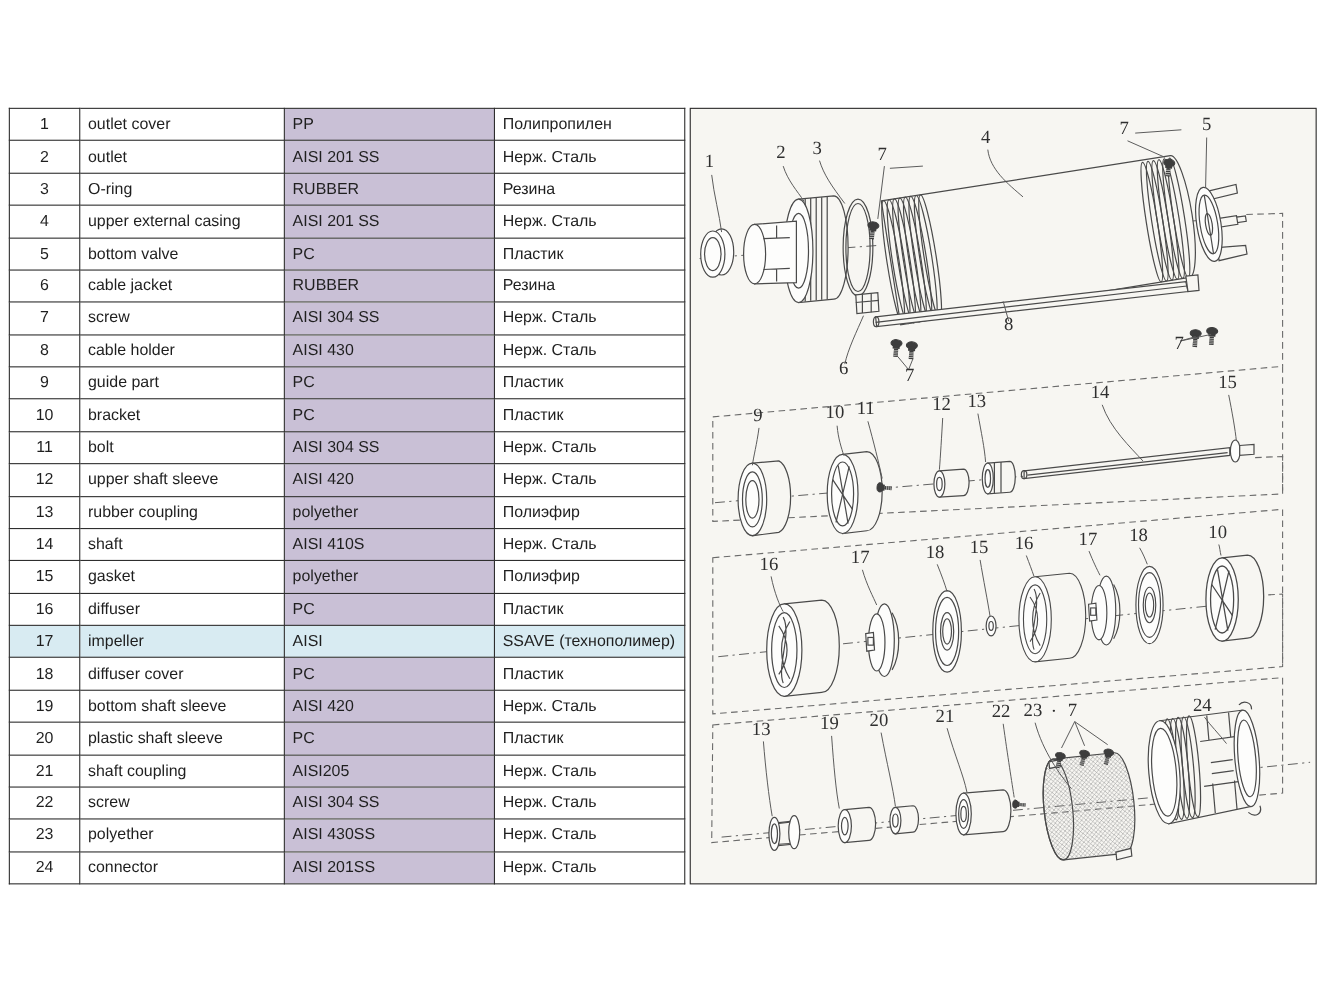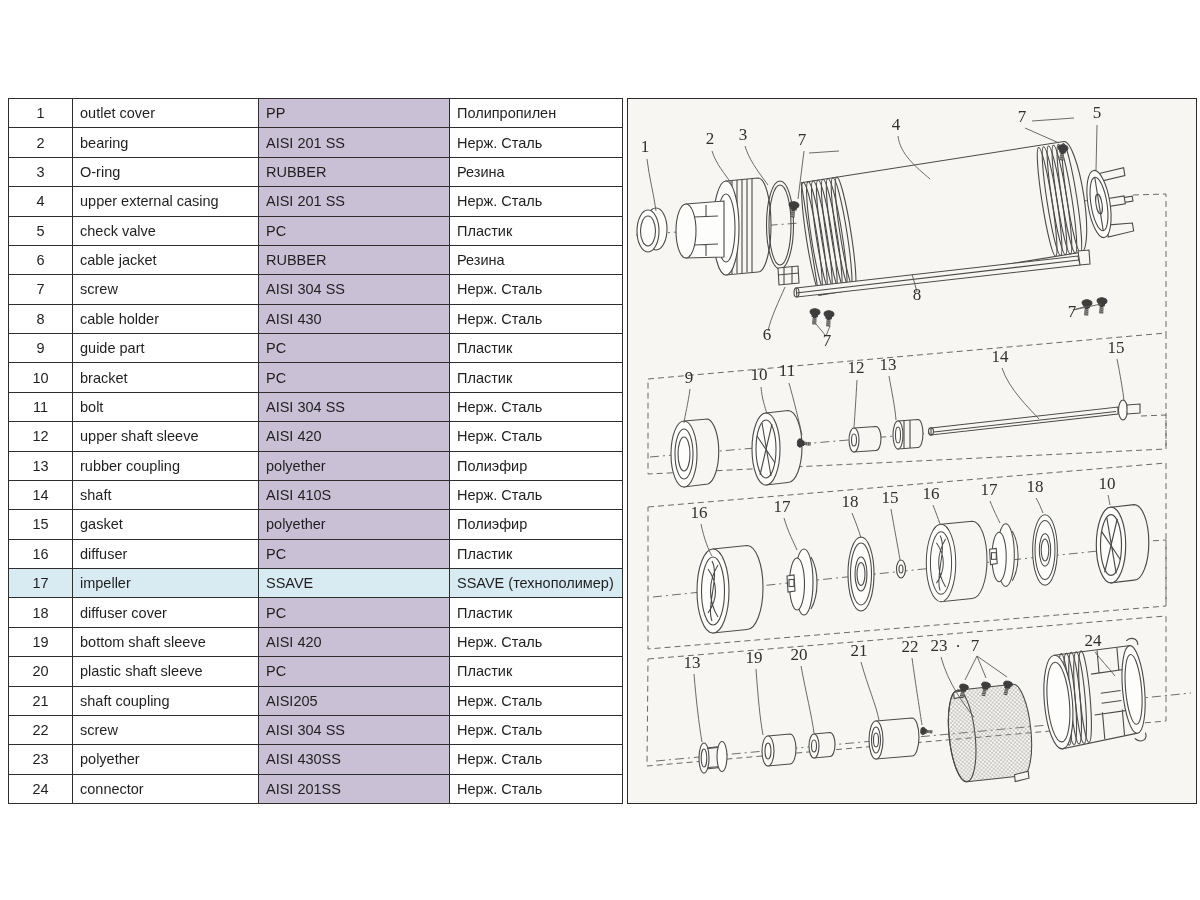--- a/index.html
+++ b/index.html
@@ -39,39 +39,39 @@
     </colgroup>
     <tbody>
         <tr>
           <td class="num">1</td>
           <td>outlet cover</td>
           <td class="mat">PP</td>
           <td>Полипропилен</td>
         </tr>
         <tr>
           <td class="num">2</td>
-          <td>bearing</td>
+          <td>outlet</td>
           <td class="mat">AISI 201 SS</td>
           <td>Нерж. Сталь</td>
         </tr>
         <tr>
           <td class="num">3</td>
           <td>O-ring</td>
           <td class="mat">RUBBER</td>
           <td>Резина</td>
         </tr>
         <tr>
           <td class="num">4</td>
           <td>upper external casing</td>
           <td class="mat">AISI 201 SS</td>
           <td>Нерж. Сталь</td>
         </tr>
         <tr>
           <td class="num">5</td>
-          <td>check valve</td>
+          <td>bottom valve</td>
           <td class="mat">PC</td>
           <td>Пластик</td>
         </tr>
         <tr>
           <td class="num">6</td>
           <td>cable jacket</td>
           <td class="mat">RUBBER</td>
           <td>Резина</td>
         </tr>
         <tr>
@@ -130,21 +130,21 @@
         </tr>
         <tr>
           <td class="num">16</td>
           <td>diffuser</td>
           <td class="mat">PC</td>
           <td>Пластик</td>
         </tr>
         <tr class="hl">
           <td class="num">17</td>
           <td>impeller</td>
-          <td class="mat">SSAVE</td>
+          <td class="mat">AISI</td>
           <td>SSAVE (технополимер)</td>
         </tr>
         <tr>
           <td class="num">18</td>
           <td>diffuser cover</td>
           <td class="mat">PC</td>
           <td>Пластик</td>
         </tr>
         <tr>
           <td class="num">19</td>

